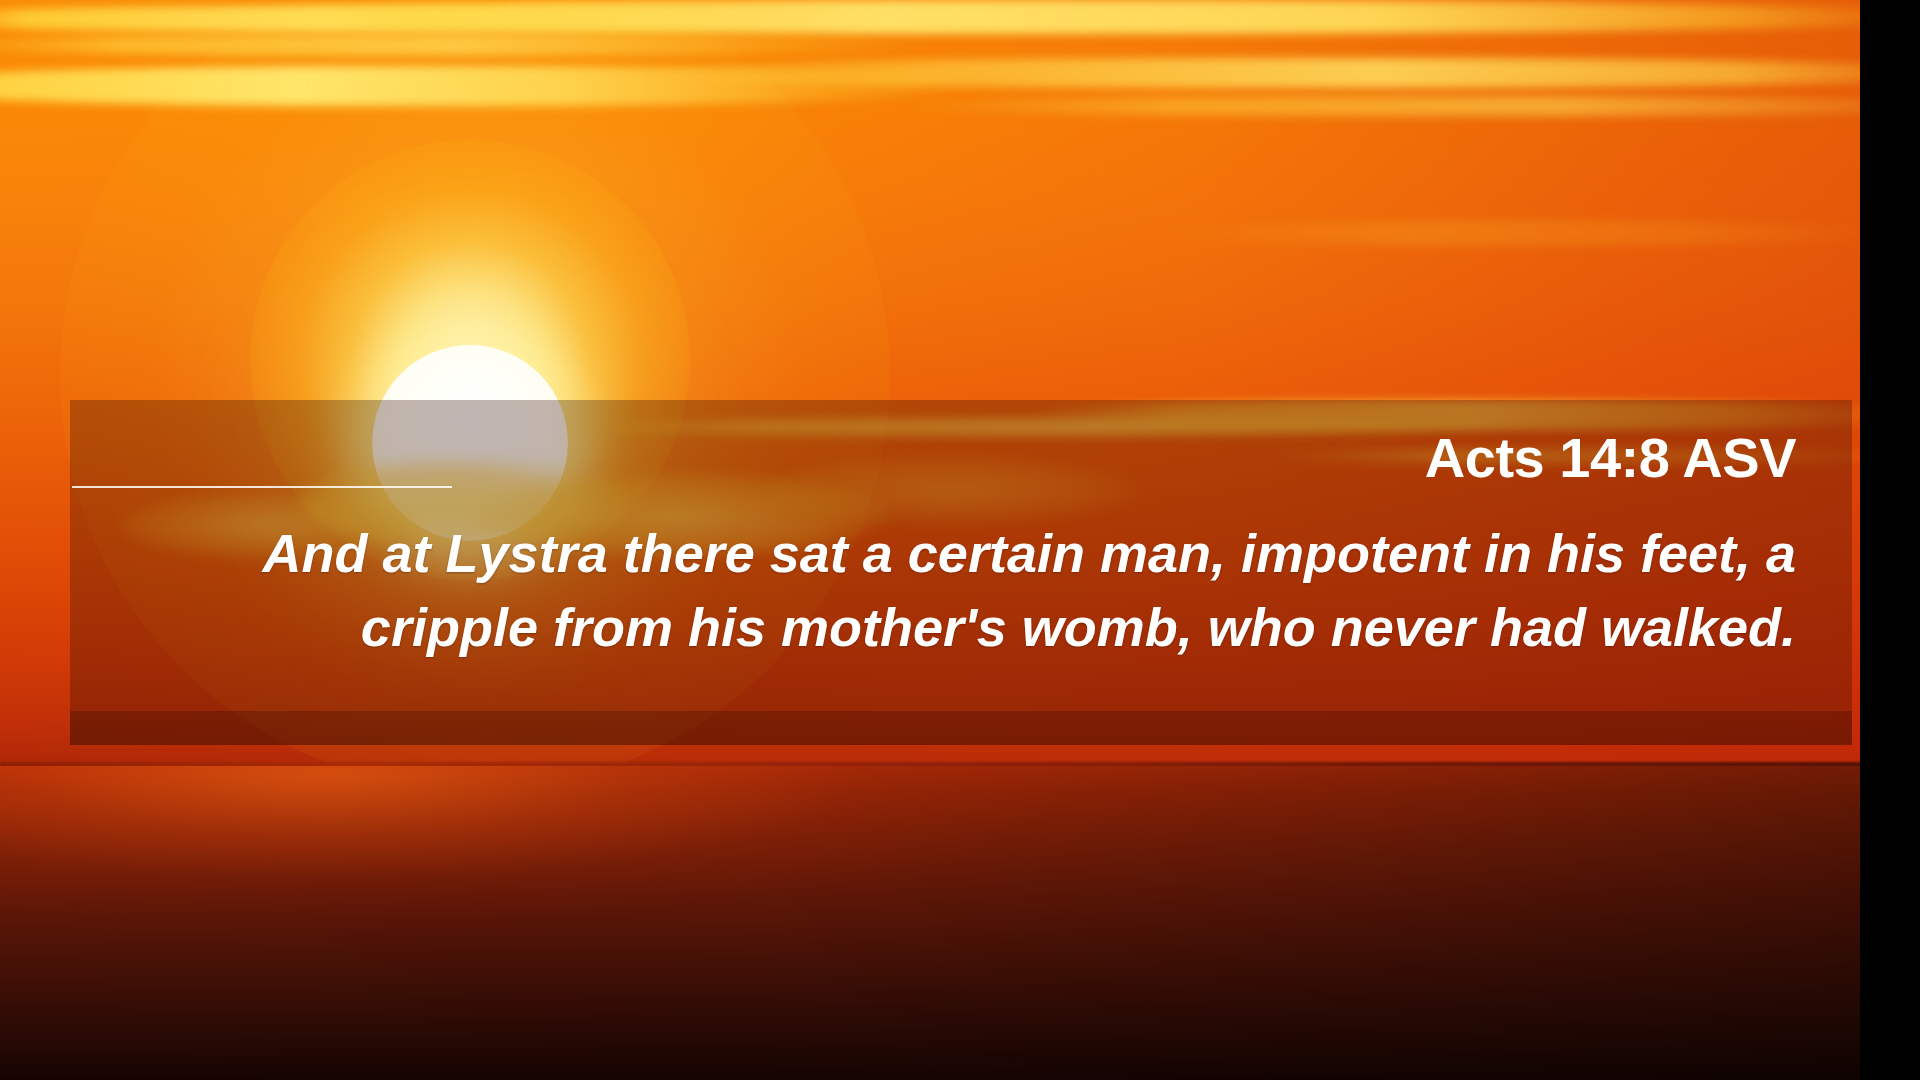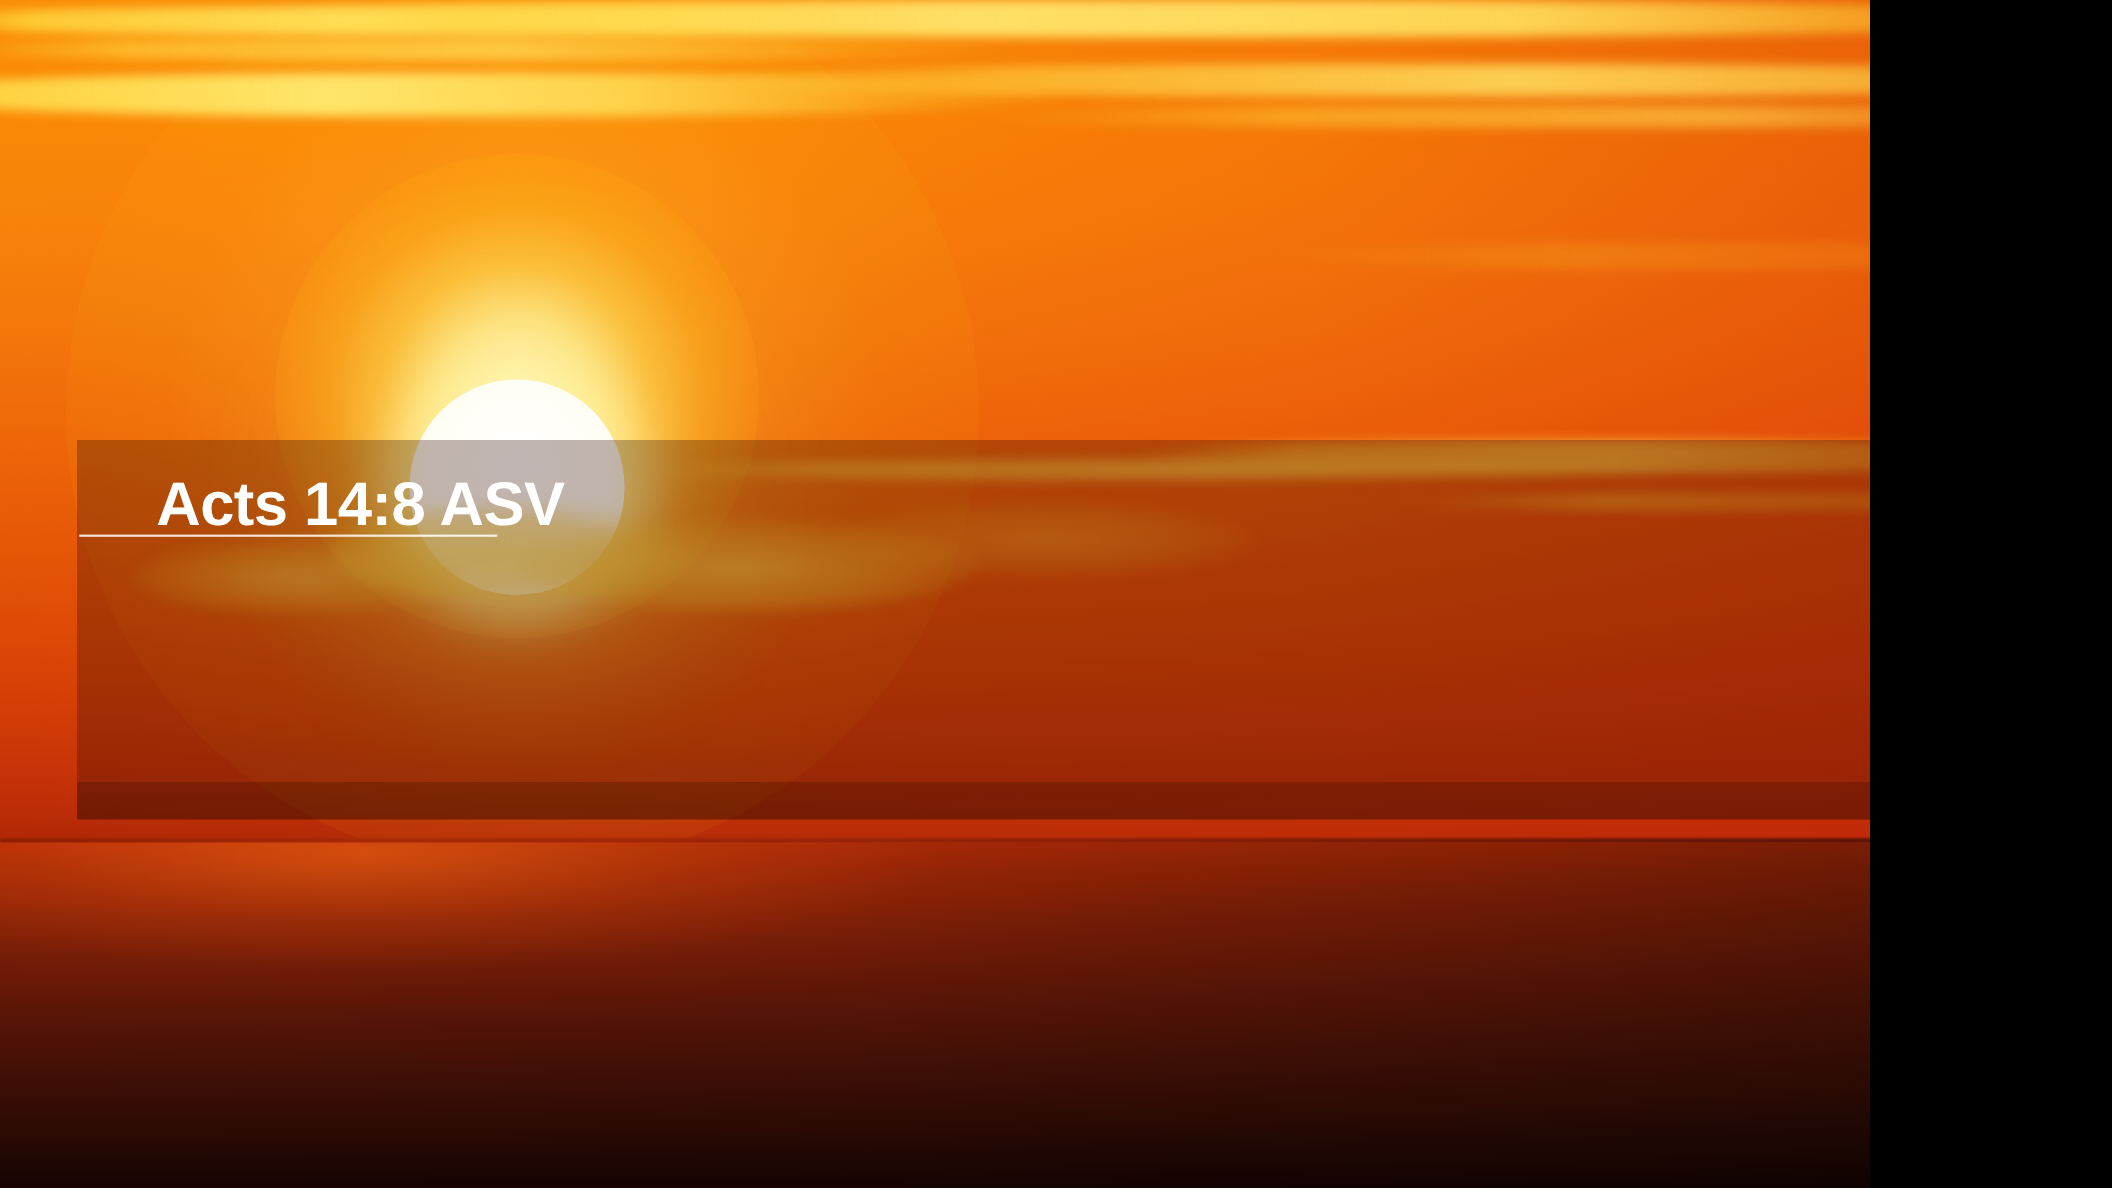--- a/index.html
+++ b/index.html
@@ -6,24 +6,25 @@
     margin: 0;
     padding: 0;
     background: #000;
   }
   body {
     font-family: "Liberation Sans", sans-serif;
   }
 
   .scene {
     position: relative;
-    width: 1700px;
+    width: 1860px;
     height: 1080px;
     overflow: hidden;
     background: #d84a05;
+    text-align: right;
   }
 
   
   .sky {
     position: absolute;
     left: 0; top: 0;
     width: 1920px;
     height: 766px;
     background:
       linear-gradient(to bottom,
@@ -370,17 +371,18 @@
   <div class="cloud c-puff-c"></div>
   <div class="cloud c-puff-d"></div>
 
   <div class="horizon-line"></div>
   <div class="ocean"></div>
   <div class="ocean-sheen"></div>
   <div class="ocean-dark-right"></div>
 
   <div class="verse-panel">
     <div class="verse-ref">Acts 14:8 ASV</div>
+    <div class="verse-body">And at Lystra there sat a certain man, impotent in his feet, a cripple from his mother's womb, who never had walked.</div>
   </div>
   <div class="verse-ref-underline"></div>
 
   <div class="noise"></div>
 </div>
 
 </body></html>

